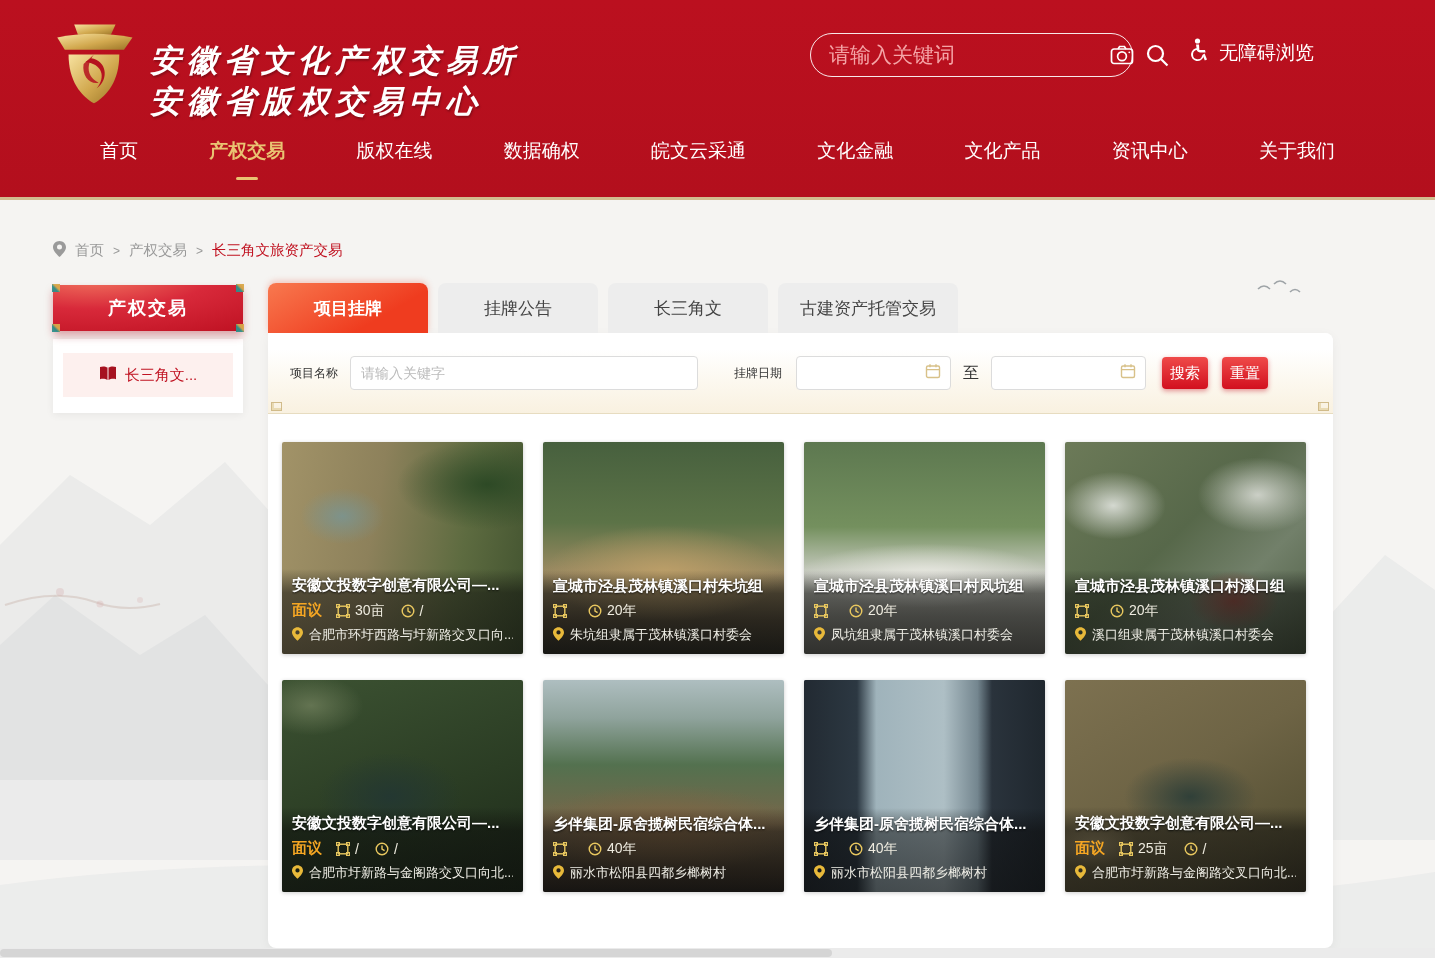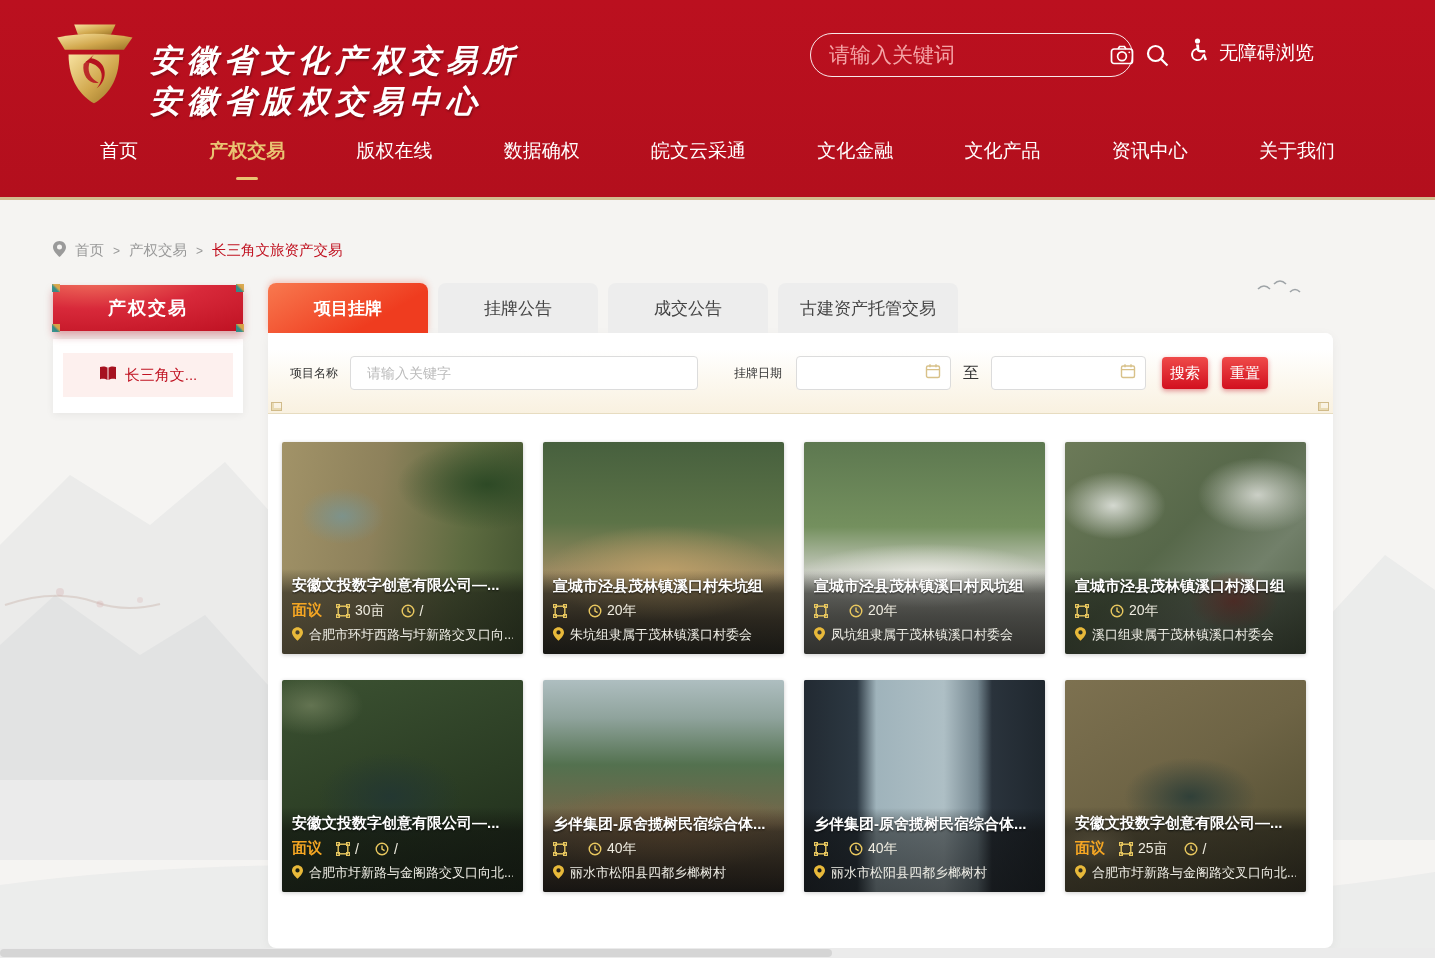--- a/index.html
+++ b/index.html
@@ -56,21 +56,21 @@
     display:flex; align-items:center; justify-content:center; font-size:17px; color:#444; cursor:pointer; }
   .tab.active { background:linear-gradient(150deg,#f8794f 0%,#ef3c1f 70%); color:#fff; font-weight:bold;
     box-shadow:0 -2px 6px rgba(230,60,30,.25); }
   .panel { background:#fff; border-radius:0 8px 8px 8px; height:615px; box-shadow:0 3px 12px rgba(0,0,0,.05); }
 
   .filter { position:relative; height:81px; display:flex; align-items:center; padding-left:22px;
     background:linear-gradient(180deg,#ffffff 20%,#f9f1e0 100%);
     border-bottom:1px solid #e7dcc0; border-radius:0 8px 0 0; }
   .f-label { font-size:12px; color:#333; }
   .input-name { width:348px; height:34px; border:1px solid #dcdcdc; border-radius:4px;
-    margin-left:12px; padding:0 16px; font-size:14px; outline:none; color:#333; background:#fff; }
+    margin-left:12px; padding:0 10px; font-size:14px; outline:none; color:#333; background:#fff; }
   .input-name::placeholder { color:#bbb; }
   .ml36{margin-left:36px;} .ml14{margin-left:14px;} .ml16{margin-left:16px;}
   .date-input { width:155px; height:34px; border:1px solid #dcdcdc; border-radius:4px; background:#fff;
     display:flex; align-items:center; justify-content:flex-end; padding-right:9px; cursor:pointer; }
   .to-label { margin:0 12px; font-size:16px; color:#333; }
   .btn { width:46px; height:32px; border:none; border-radius:4px; color:#fff; font-size:15px; cursor:pointer;
     background:linear-gradient(180deg,#ef4a49,#d2101f); box-shadow:0 2px 5px rgba(200,25,40,.45); }
   .f-ornament { position:absolute; bottom:2px; width:11px; height:9px; border:1px solid #c8ae74; opacity:.8;
     box-shadow:inset 2px -2px 0 #e6d5a8; }
   .f-ornament.left{left:3px;} .f-ornament.right{right:4px;}
@@ -239,21 +239,21 @@
       </span>
       <span>长三角文...</span>
     </div>
   </div>
 </aside>
 
 <main class="main">
   <div class="tabs">
     <div class="tab active">项目挂牌</div>
     <div class="tab">挂牌公告</div>
-    <div class="tab">成交公告</div>
+    <div class="tab">长三角文</div>
     <div class="tab">古建资产托管交易</div>
   </div>
 
   <div class="panel">
     <div class="filter">
       <span class="f-label">项目名称</span>
       <input class="input-name" type="text" placeholder="请输入关键字" style="">
       <span class="f-label ml36">挂牌日期</span>
       <div class="date-input ml14">
         <span>

